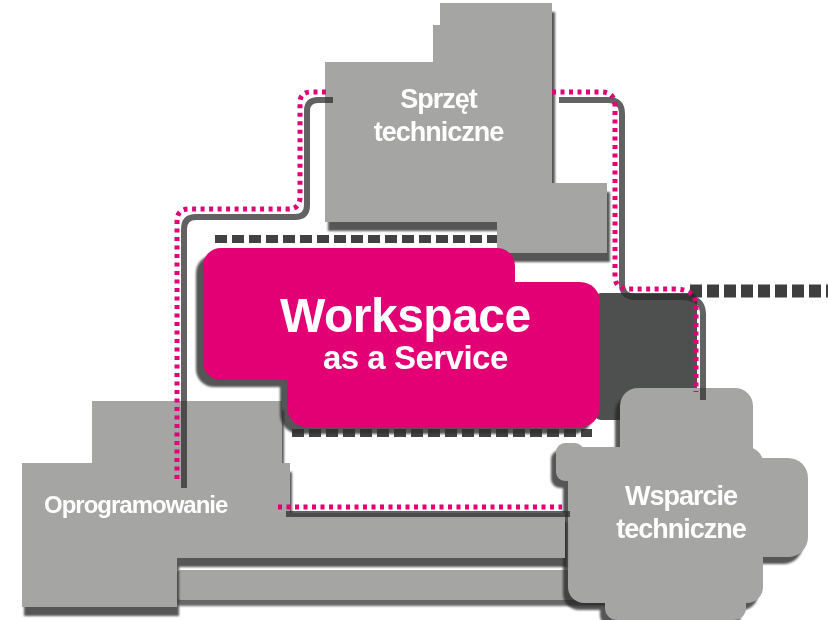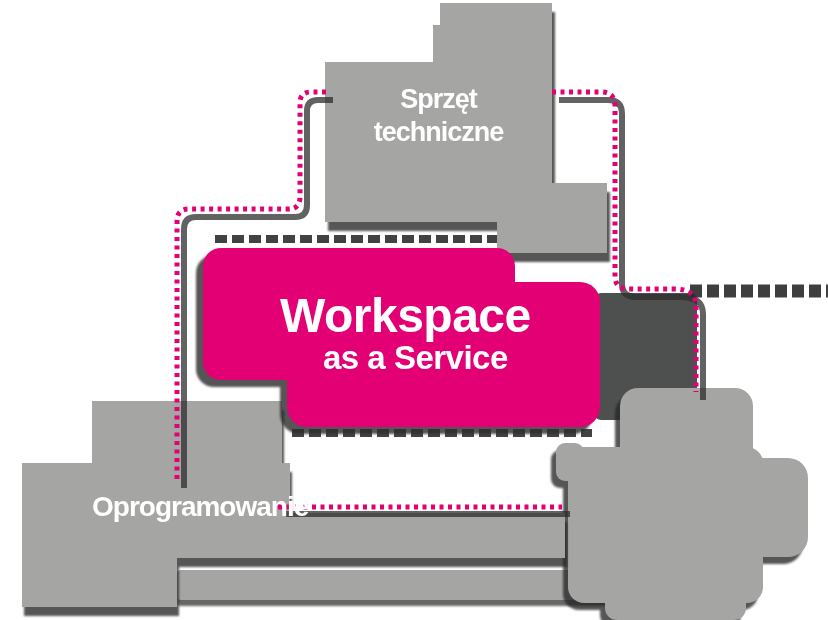--- a/index.html
+++ b/index.html
@@ -46,21 +46,21 @@
     font-weight:bold;
     white-space:nowrap;
     letter-spacing:-1px;
   }
   .lbl-hardware{
     left:325px;top:83px;width:227px;
     text-align:center;font-size:27px;line-height:33px;
   }
   .lbl-workspace-1{left:264px;top:288px;font-size:48px;letter-spacing:-0.5px;margin-left:16px;}
   .lbl-workspace-2{left:323px;top:339px;font-size:33px;letter-spacing:-0.5px;}
-  .lbl-software{left:44px;top:491px;font-size:28px;margin-left:48px;}
+  .lbl-software{left:44px;top:491px;font-size:24px;}
   .lbl-support{
     left:590px;top:480px;width:182px;
     text-align:center;font-size:27px;line-height:33px;
   }
 </style>
 </head>
 <body>
 
 <div class="stage" aria-label="Workspace as a Service">
 
@@ -126,13 +126,17 @@
   <div class="lbl lbl-hardware">
     <div>Sprzęt</div>
     <div>techniczne</div>
   </div>
 
   <div class="lbl lbl-workspace-1">Workspace</div>
   <div class="lbl lbl-workspace-2">as a Service</div>
 
   <div class="lbl lbl-software">Oprogramowanie</div>
 
+  <div class="lbl lbl-support">
+    <div>Wsparcie</div>
+    <div>techniczne</div>
+  </div>
 </div>
 
 </body></html>

